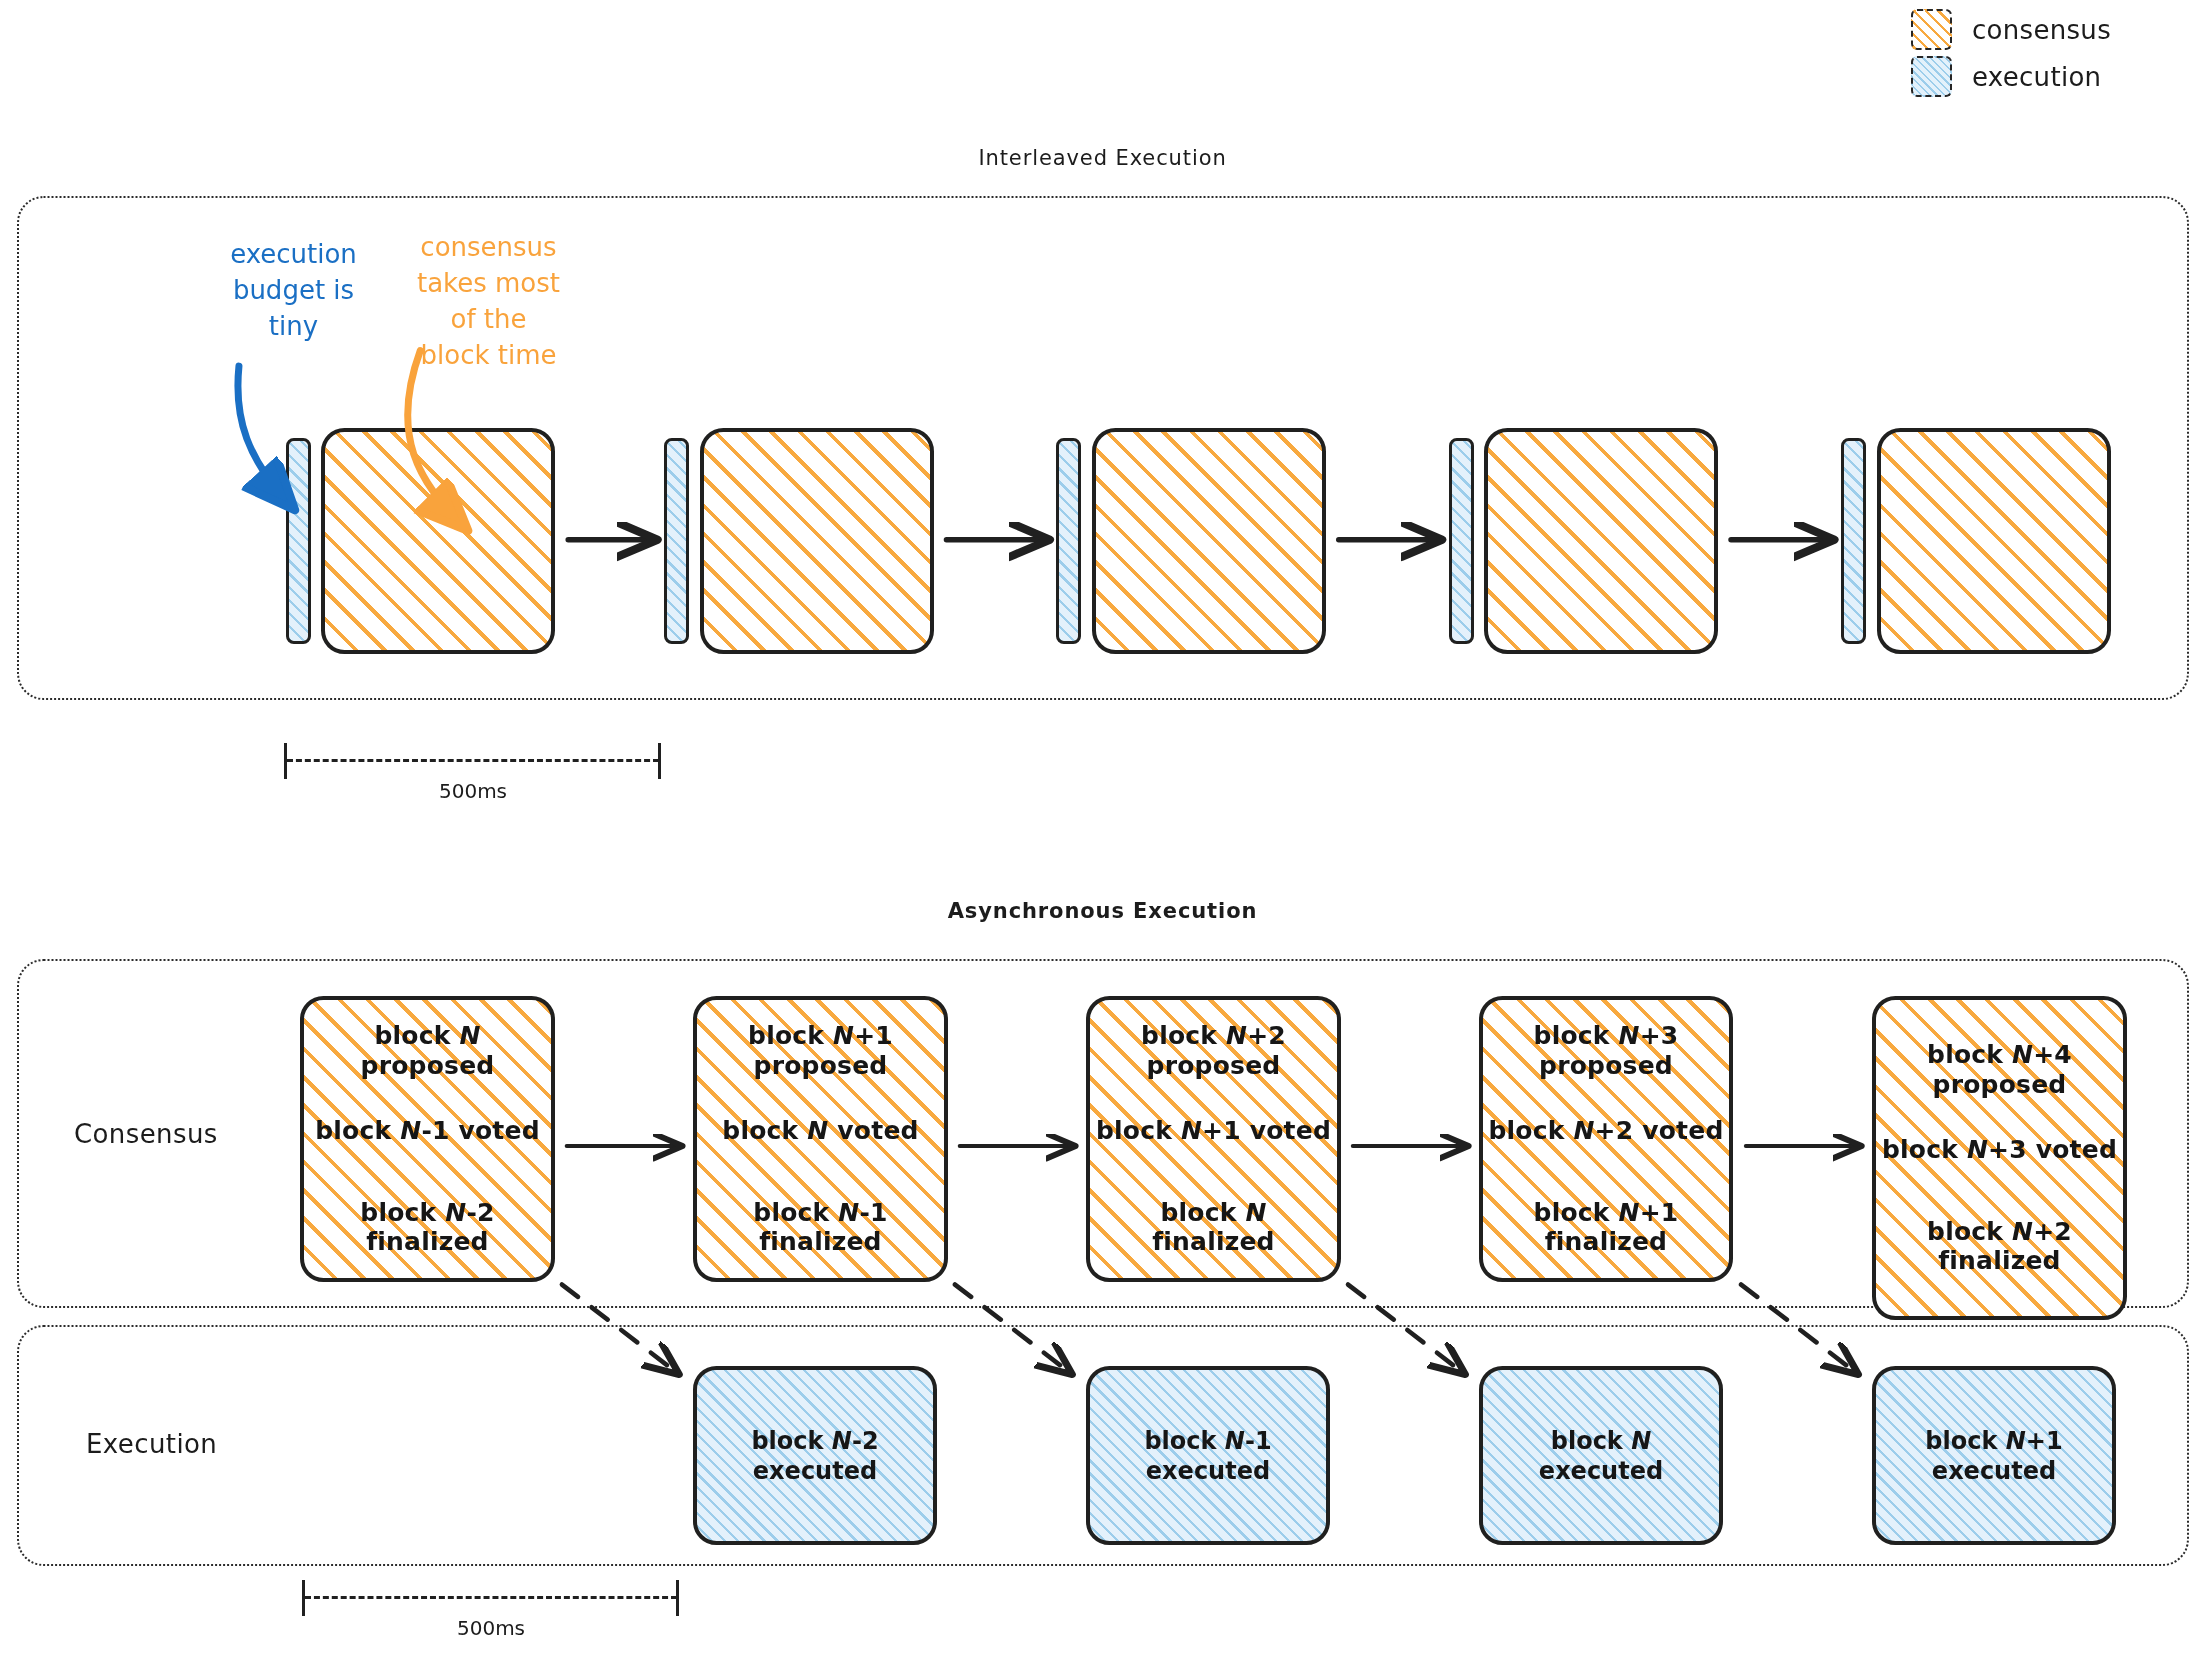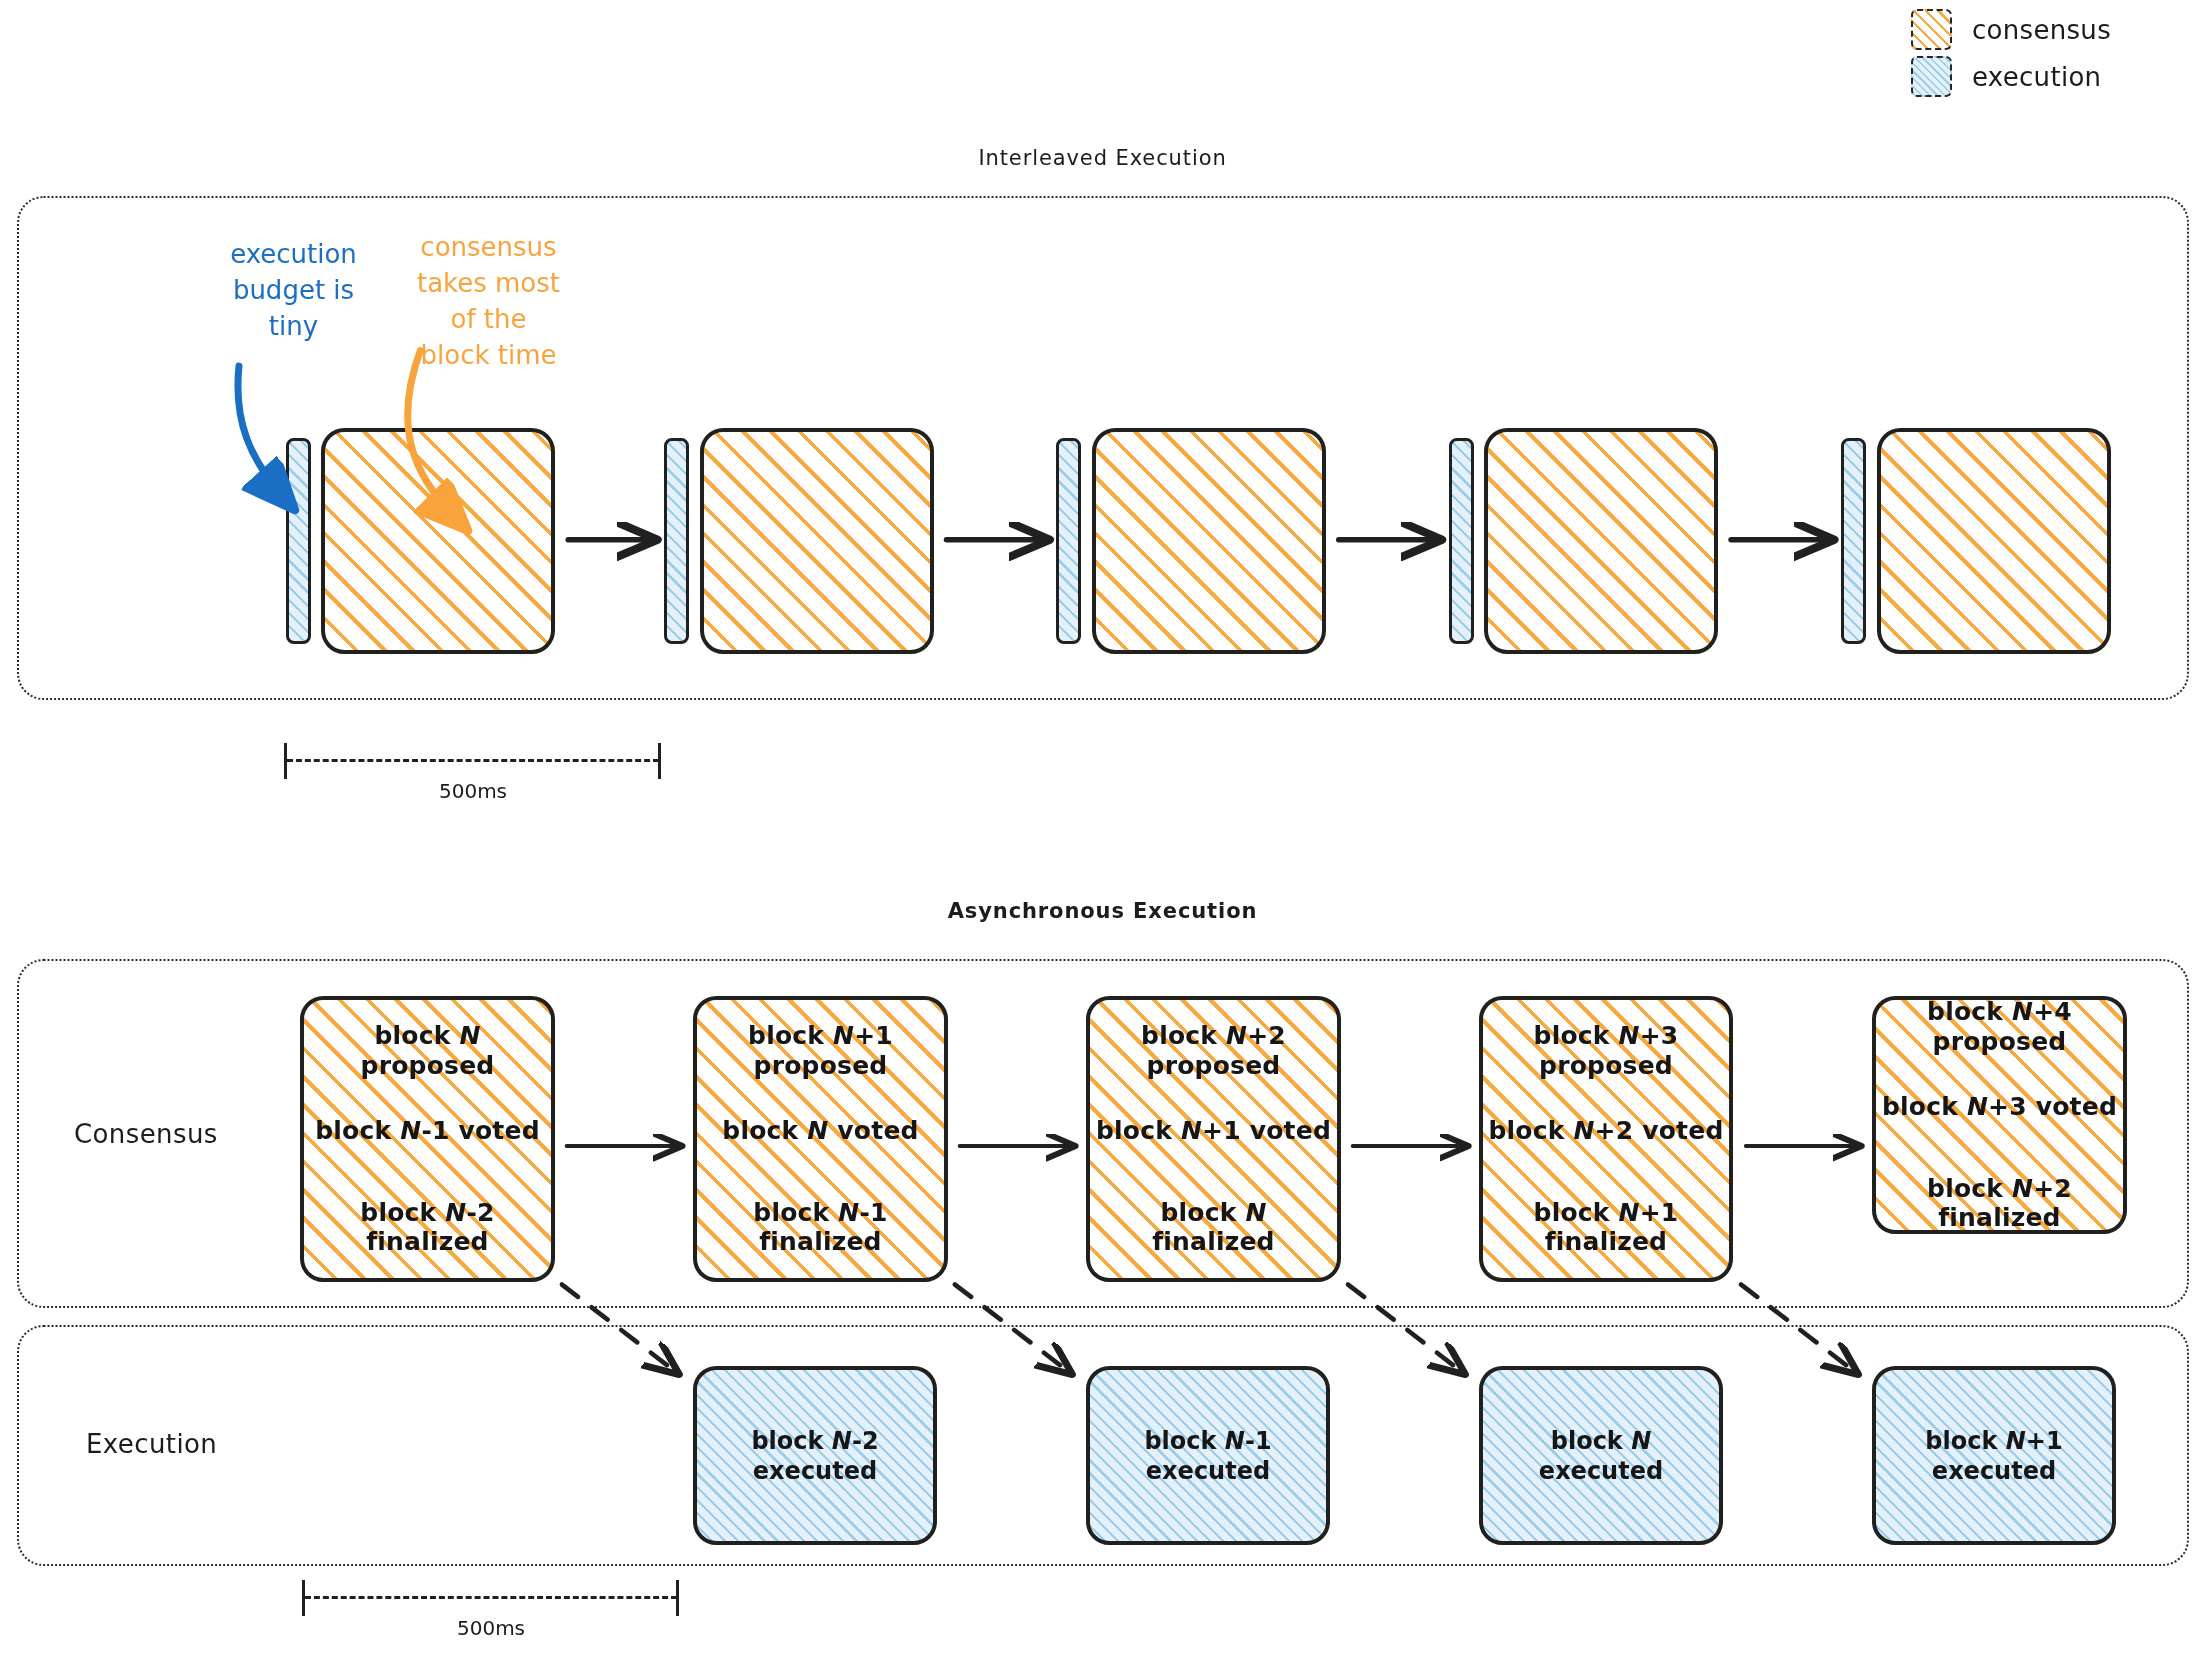--- a/index.html
+++ b/index.html
@@ -171,21 +171,21 @@
   <div class="blk-line sp-mid">block <i>N</i>+1 voted</div>
   <div class="blk-line">block <i>N</i><br>finalized</div>
 </div>
 
 <div class="blk blk-consensus" style="left:1479px;top:996px;width:254px;height:286px;">
   <div class="blk-line sp-top">block <i>N</i>+3<br>proposed</div>
   <div class="blk-line sp-mid">block <i>N</i>+2 voted</div>
   <div class="blk-line">block <i>N</i>+1<br>finalized</div>
 </div>
 
-<div class="blk blk-consensus" style="left:1872px;top:996px;width:255px;height:238px;">
+<div class="blk blk-consensus" style="left:1872px;top:996px;width:255px;height:324px;">
   <div class="blk-line sp-top">block <i>N</i>+4<br>proposed</div>
   <div class="blk-line sp-mid">block <i>N</i>+3 voted</div>
   <div class="blk-line">block <i>N</i>+2<br>finalized</div>
 </div>
 
 <div class="blk blk-exec" style="left:693px;top:1366px;width:244px;height:179px;">
   <div class="exec-line">block <i>N</i>-2<br>executed</div>
 </div>
 <div class="blk blk-exec" style="left:1086px;top:1366px;width:244px;height:179px;">
   <div class="exec-line">block <i>N</i>-1<br>executed</div>

